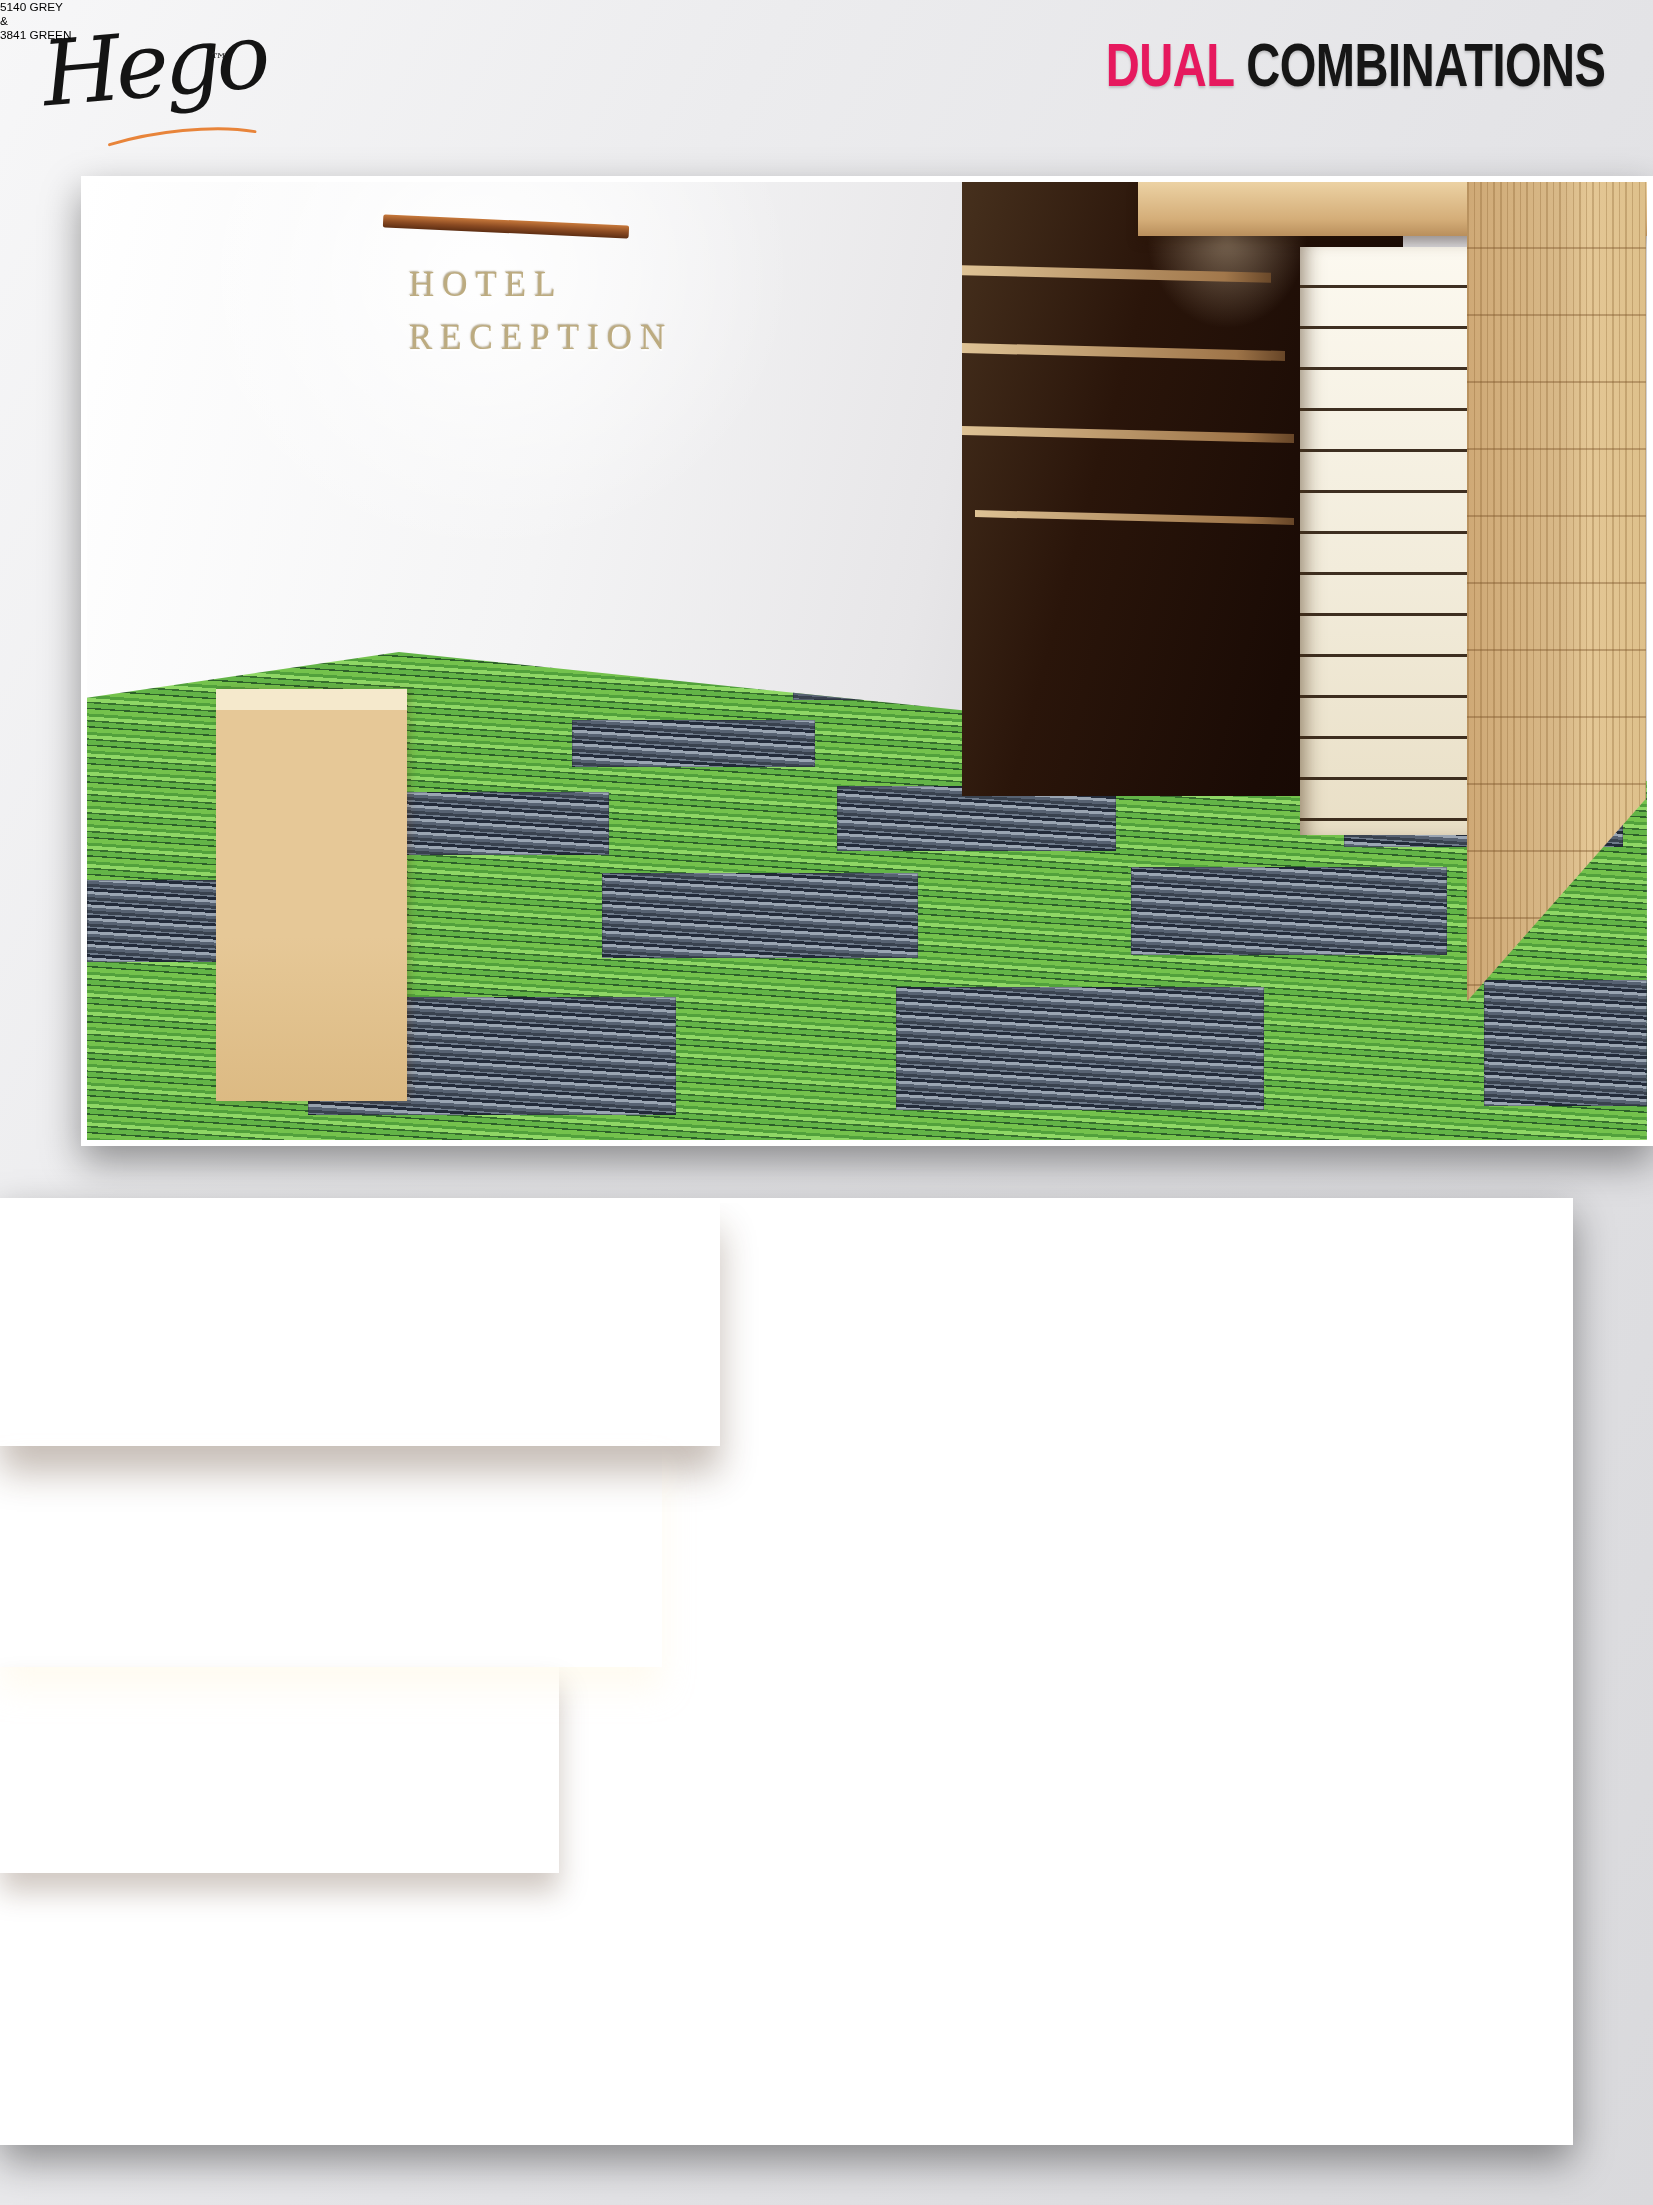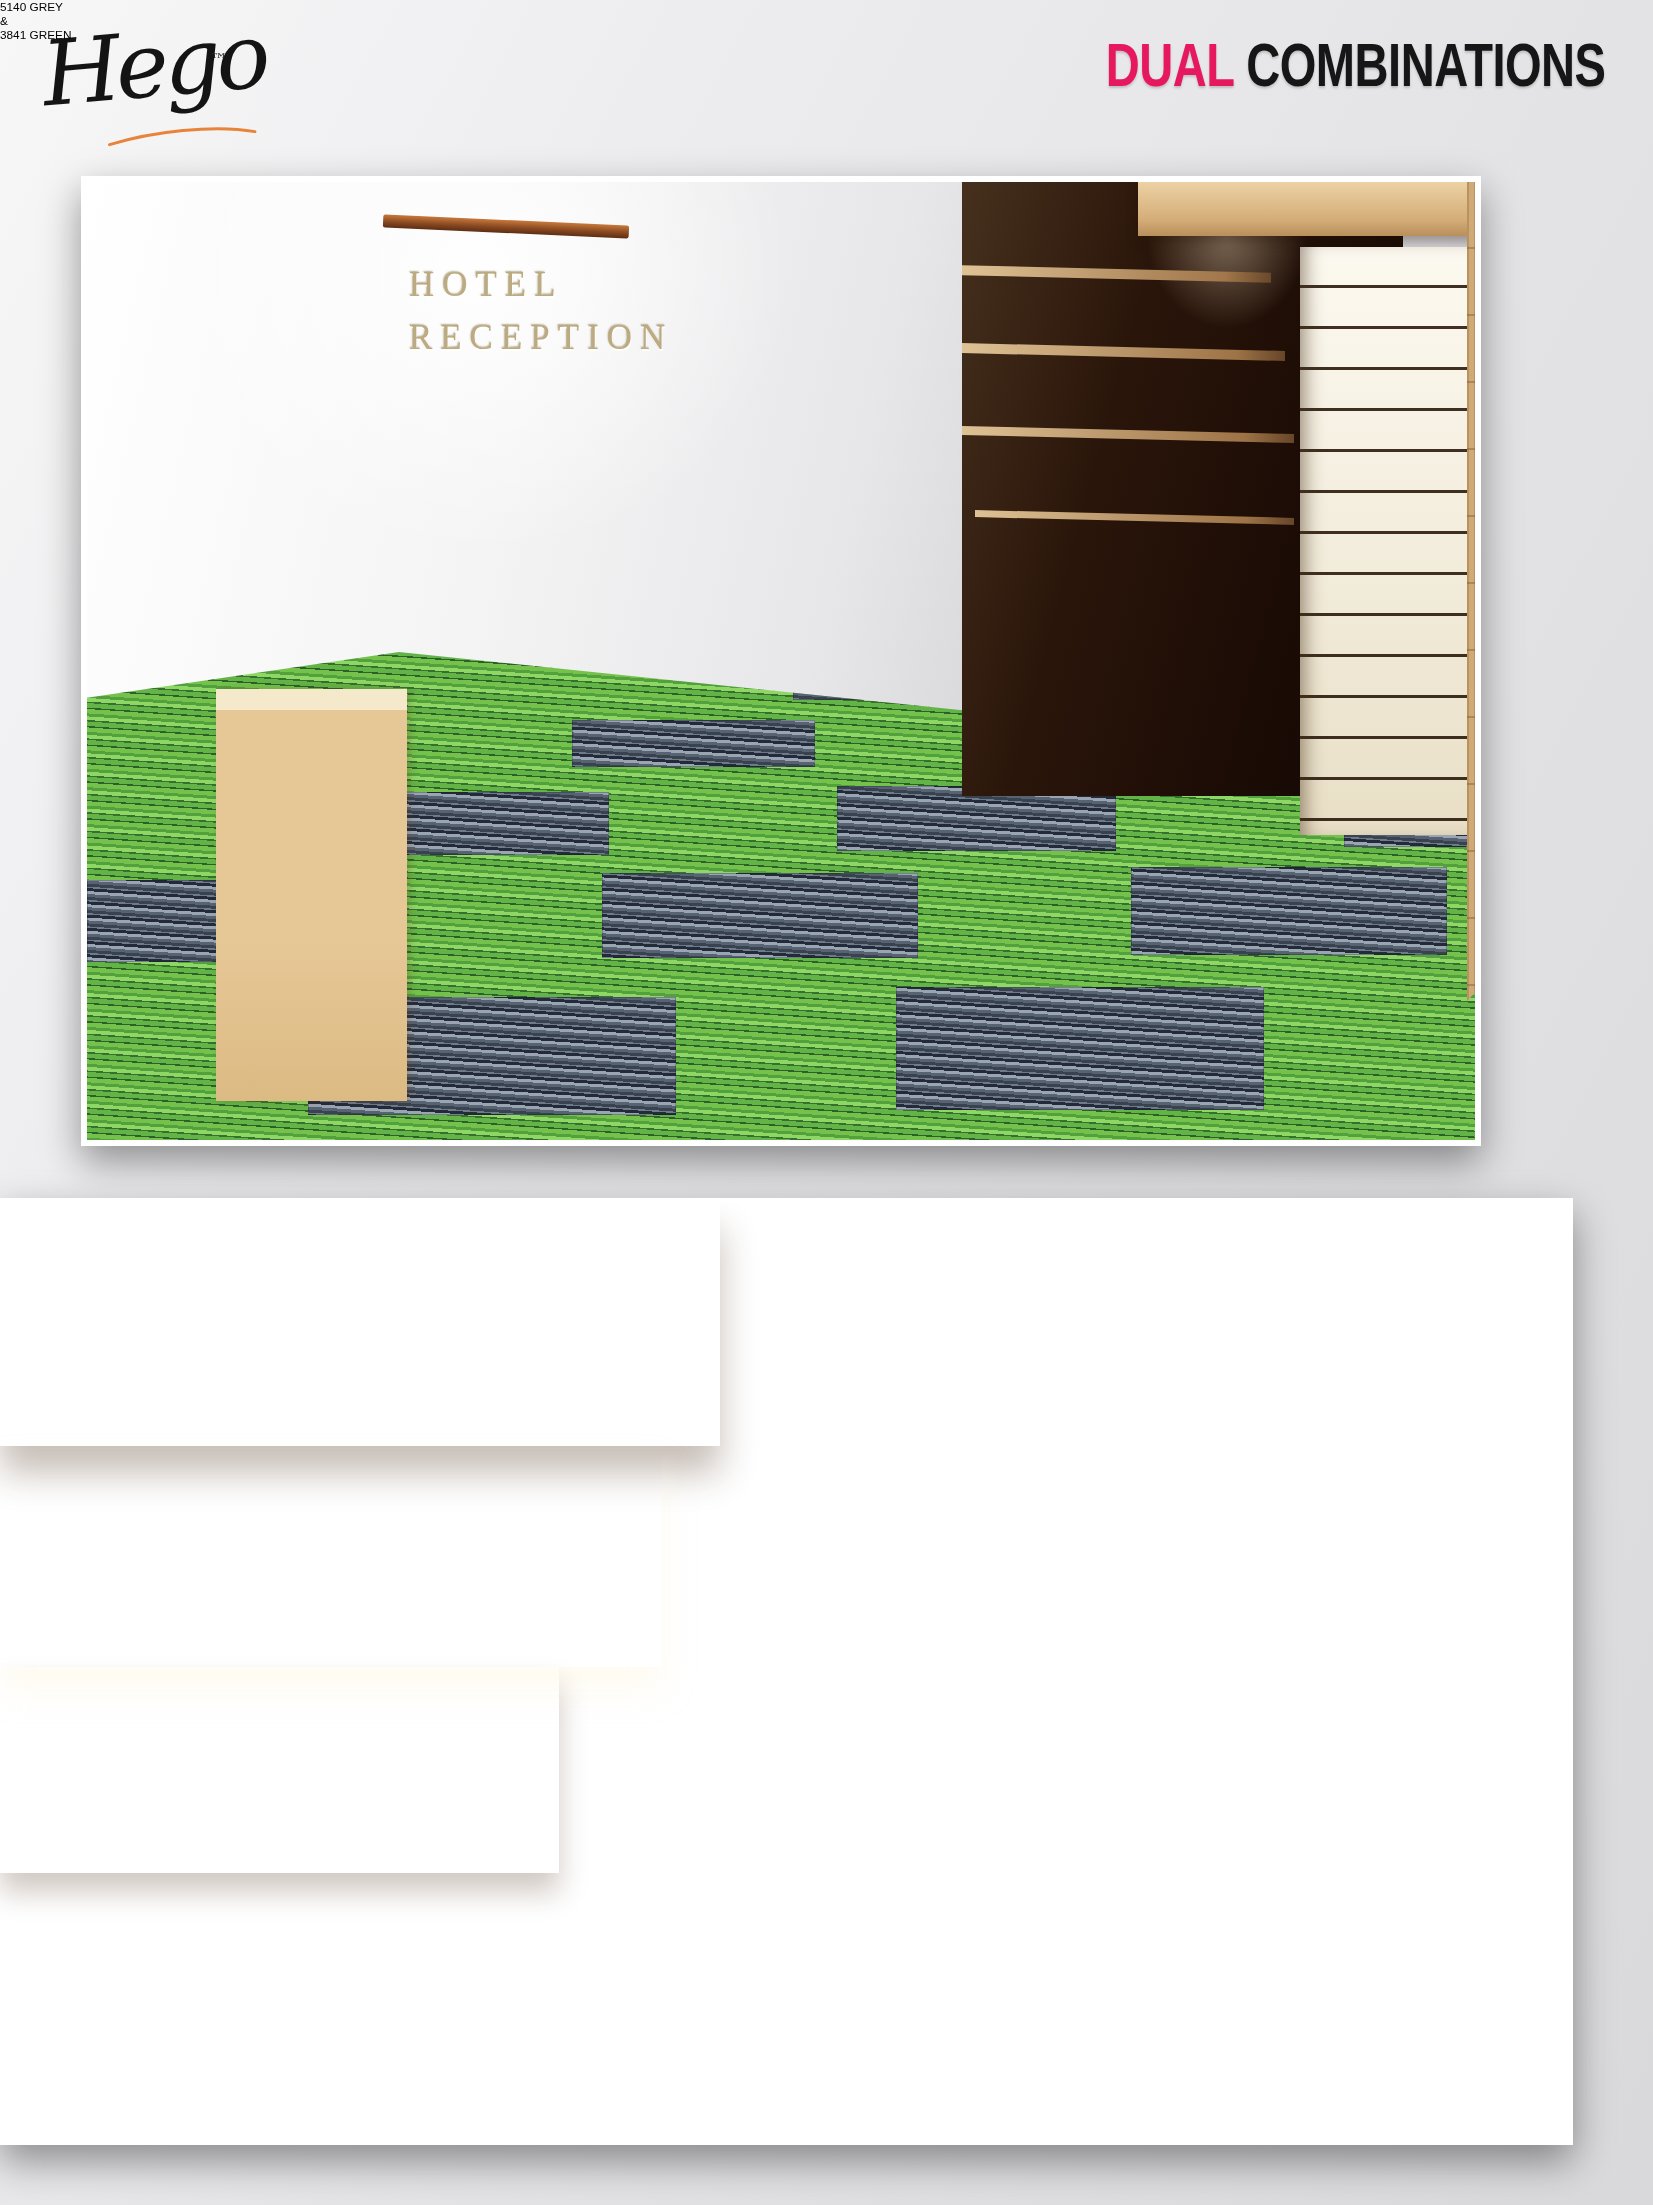--- a/index.html
+++ b/index.html
@@ -15,21 +15,21 @@
   .logo-tm{position:absolute;left:175px;top:46px;font-size:17.6px;color:#2a2a2a;font-family:"DejaVu Serif",serif;}
   .logo-underline{position:absolute;left:71px;top:116px;}
   .title{right:49px;top:29px;white-space:nowrap;font-weight:700;font-size:62px;letter-spacing:-0.7px;
          transform:scaleX(0.76);transform-origin:100% 50%;color:#161616;
          text-shadow:0 2.2px 2.9px rgba(0,0,0,0.18);}
   .title .accent{color:#e6195e;}
 
   
   .photo{background:#ffffff;box-shadow:0 16px 37px rgba(0,0,0,0.40);}
   .scene{position:relative;width:100%;height:100%;overflow:hidden;}
-  .reception{left:81px;top:176px;width:1400px;height:970px;padding:5.9px;box-sizing:border-box;}
+  .reception{left:81px;top:176px;width:1572px;height:970px;padding:5.9px;box-sizing:border-box;}
   .airport{left:0px;top:1198px;width:1573px;height:947px;padding:5.1px 5.1px 5.1px 0;box-sizing:border-box;}
 
   
   .r-wall{inset:0;background:linear-gradient(103deg,#ffffff 0%,#f4f4f5 30%,#e7e6e8 52%,#d8d7da 64%,#cfced2 100%);}
   .r-glow{left:88px;top:0;width:662px;height:412px;
           background:radial-gradient(ellipse at 46% 22%,rgba(255,255,255,0.95) 0%,rgba(255,255,255,0) 62%);}
   .sign-bar{left:296px;top:38px;width:246px;height:12.5px;border-radius:2.2px;transform:rotate(2.6deg);
             background:linear-gradient(180deg,#c8793b 0%,#8a4a22 55%,#5d2e13 100%);
             box-shadow:0 22px 28px -7.4px rgba(110,85,60,0.55);}
   .hotel-sign{left:322px;top:76px;font-family:"Liberation Serif",serif;font-size:35px;color:#bcab80;

